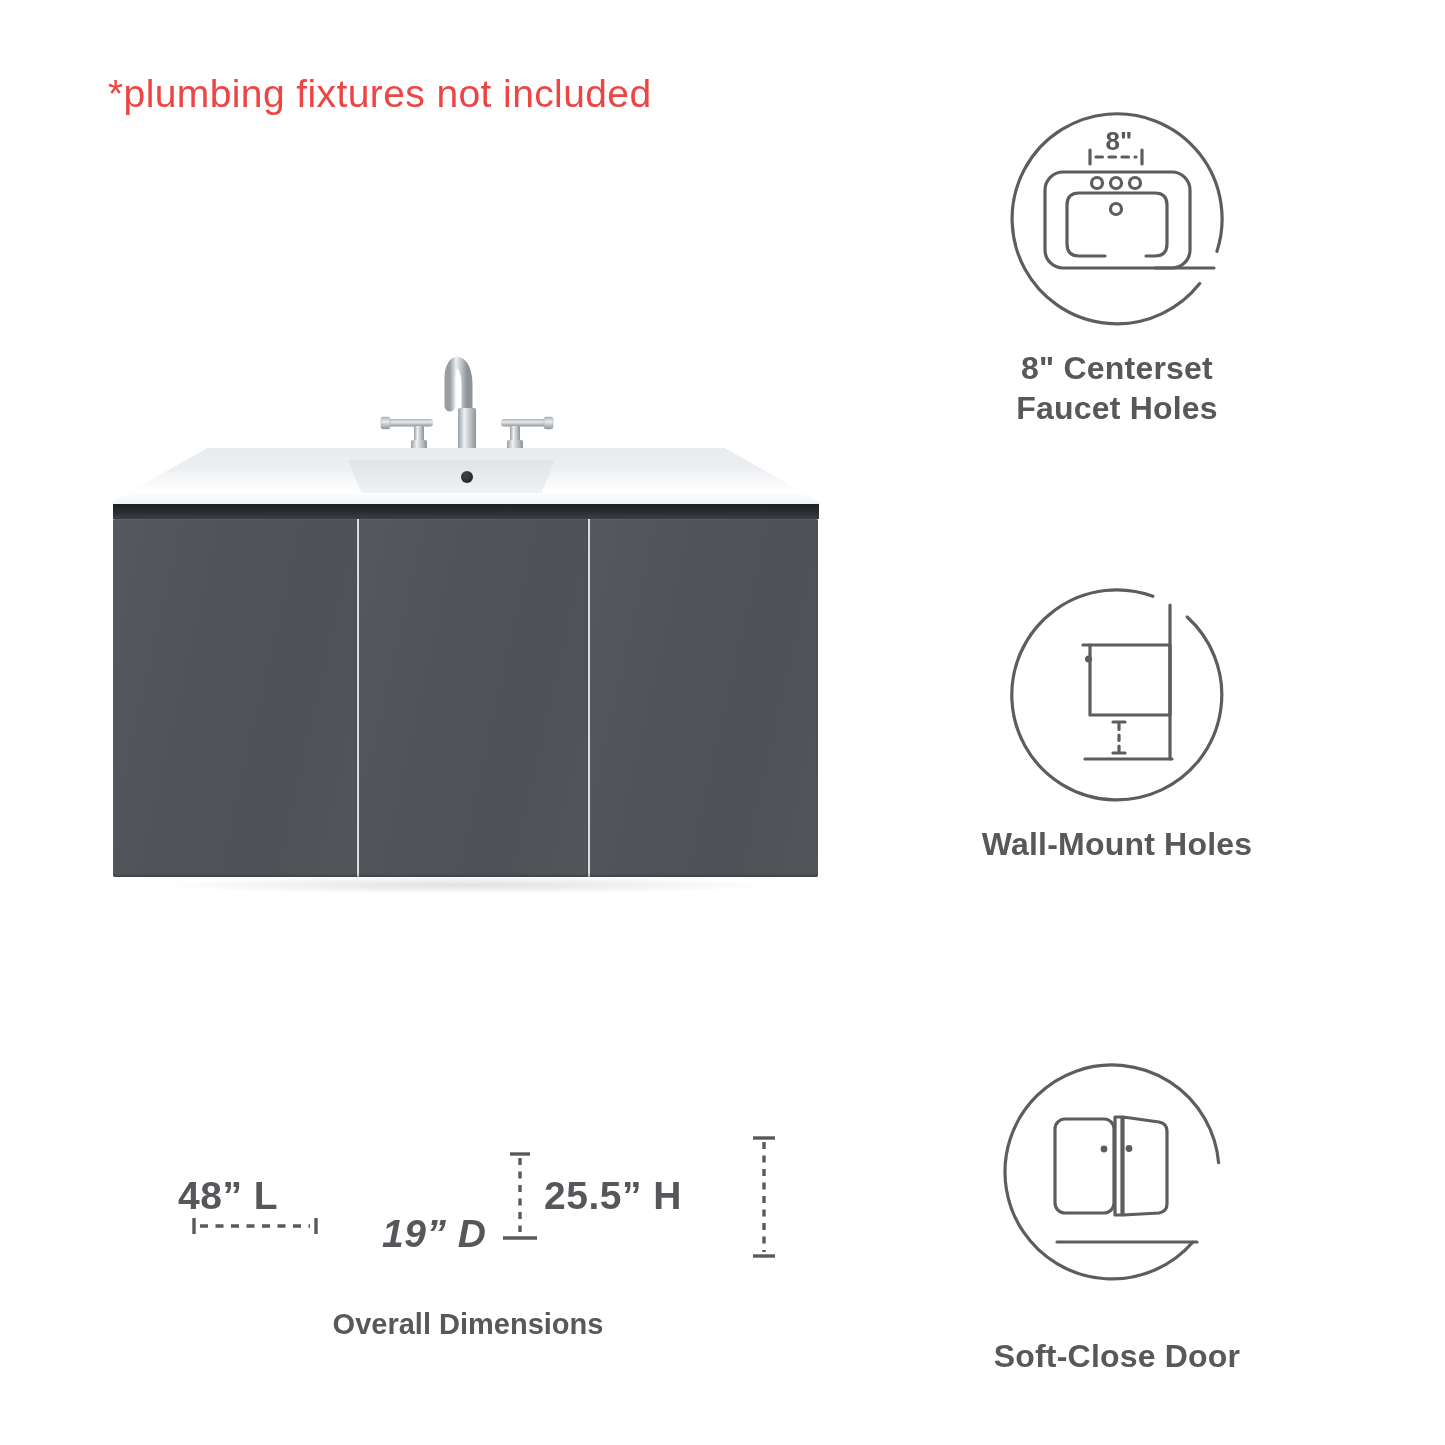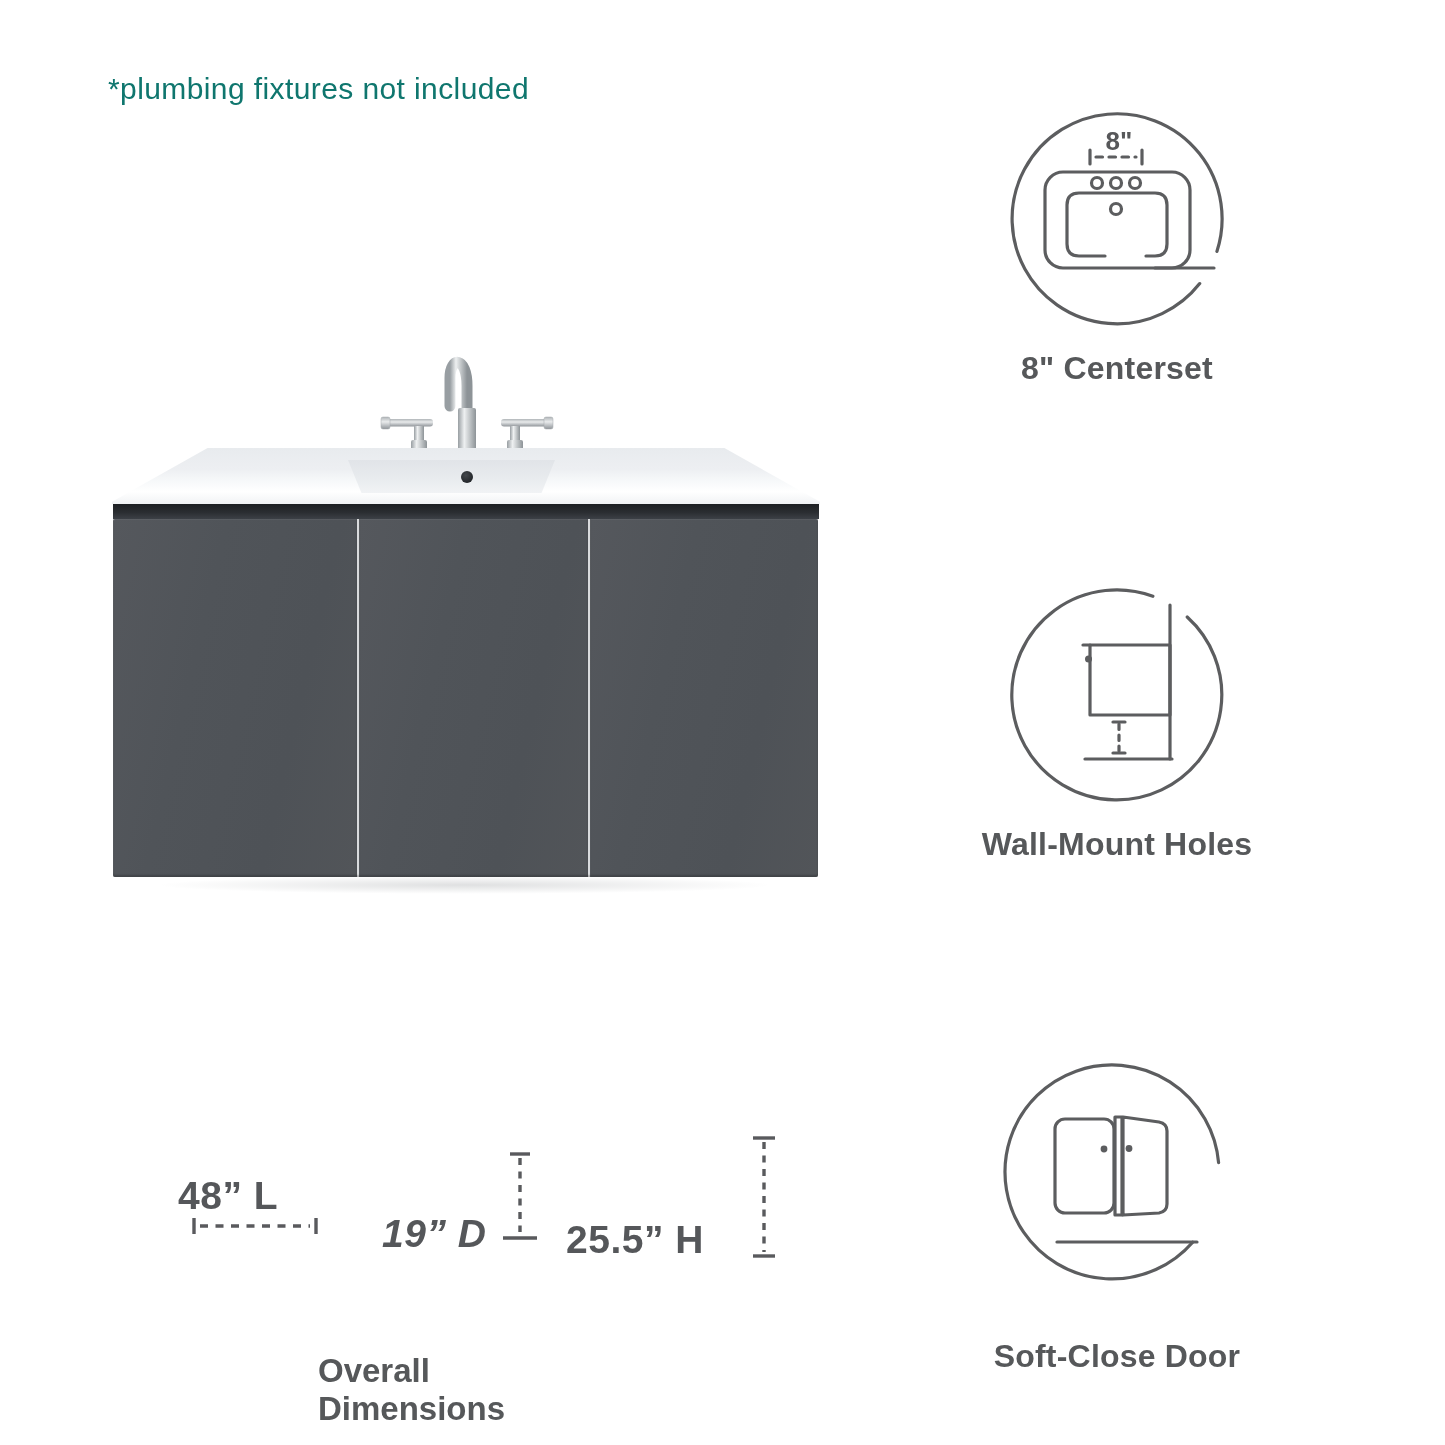--- a/index.html
+++ b/index.html
@@ -4,31 +4,31 @@
 <style>
   html,body{margin:0;padding:0;background:#ffffff;}
   #stage{
     position:relative;width:1445px;height:1445px;background:#ffffff;overflow:hidden;
     font-family:"Liberation Sans","DejaVu Sans",sans-serif;
   }
   .abs{position:absolute;}
 
   
   .disclaimer{
-    left:108px;top:72px;font-size:30px;font-weight:300;color:#0f766e;letter-spacing:.4px;
+    left:108px;top:72px;font-size:39px;font-weight:300;color:#ef4444;letter-spacing:.4px;
   }
   .feature-label{
     width:320px;text-align:center;font-size:32px;font-weight:700;color:#56585a;line-height:40px;
     letter-spacing:.2px;
   }
   .dim-text{
     font-size:39px;font-weight:700;color:#55575a;text-align:left;letter-spacing:.5px;white-space:nowrap;
   }
   .dims-caption{
-    left:318px;top:1308px;width:300px;text-align:left;font-size:33px;font-weight:700;color:#56585a;margin-top:44px;
+    left:318px;top:1308px;width:300px;text-align:center;font-size:29px;font-weight:700;color:#56585a;
   }
 
   
   .countertop{
     left:112px;top:448px;width:708px;height:56px;
     background:linear-gradient(180deg,#e8ebee 0%,#edeff2 38%,#f7f9fa 60%,#ffffff 78%,#f1f3f5 100%);
     clip-path:polygon(0 96%,13.5% 0,86.5% 0,100% 96%,100% 100%,0 100%);
   }
   .basin{
     left:348px;top:460px;width:207px;height:33px;
@@ -134,20 +134,21 @@
       <circle cx="130" cy="80" r="5.5"></circle>
       <path d="M100,153 H74 Q62,153 62,141 V102 Q62,90 74,90 H150 Q162,90 162,102 V141 Q162,153 150,153 H141"></path>
       <circle cx="111" cy="106" r="5.5"></circle>
       <text x="114" y="47" font-size="26" text-anchor="middle">8"</text>
       <line x1="85" y1="61" x2="85" y2="47"></line>
       <line x1="137" y1="61" x2="137" y2="47"></line>
       <line x1="91" y1="54" x2="131" y2="54" stroke-dasharray="6.5 6.5"></line>
     </svg>
     <div class="abs feature-label" style="left:957px;top:348px;">
       <div>8" Centerset</div>
+      <div>Faucet Holes</div>
     </div>
   </div>
 
   <div>
     <svg class="abs icon-svg" style="left:1005px;top:583px;" width="230" height="230" viewBox="0 0 230 230">
       <path d="M182.2,34 A105,105 0 1 1 147.9,13.3"></path>
       <line x1="165" y1="22" x2="165" y2="176"></line>
       <rect x="85" y="62" width="80" height="70"></rect>
       <line x1="78" y1="62" x2="85" y2="62"></line>
       <circle class="filldot" cx="83.5" cy="76" r="3.5"></circle>
@@ -185,21 +186,21 @@
       <line x1="10" y1="12" x2="120" y2="12" stroke-dasharray="8 7.5"></line>
     </svg>
 
     <div class="abs dim-text" style="left:382px;top:1212px;width:112px;font-style:italic;">19” D</div>
     <svg class="abs measure" style="left:502px;top:1150px;" width="36" height="92" viewBox="0 0 36 92">
       <line x1="8" y1="4" x2="28" y2="4"></line>
       <line x1="18" y1="8" x2="18" y2="82" stroke-dasharray="7 6.5"></line>
       <line x1="1" y1="88" x2="35" y2="88"></line>
     </svg>
 
-    <div class="abs dim-text" style="left:566px;top:1174px;width:170px;margin-top:44px;">25.5” H</div>
+    <div class="abs dim-text" style="left:544px;top:1174px;width:170px;">25.5” H</div>
     <svg class="abs measure" style="left:744px;top:1134px;" width="40" height="126" viewBox="0 0 40 126">
       <line x1="9" y1="4" x2="31" y2="4"></line>
       <line x1="20" y1="8" x2="20" y2="118" stroke-dasharray="7 6.5"></line>
       <line x1="9" y1="122" x2="31" y2="122"></line>
     </svg>
 
     <div class="abs dims-caption">Overall Dimensions</div>
   </div>
 
 </div>

